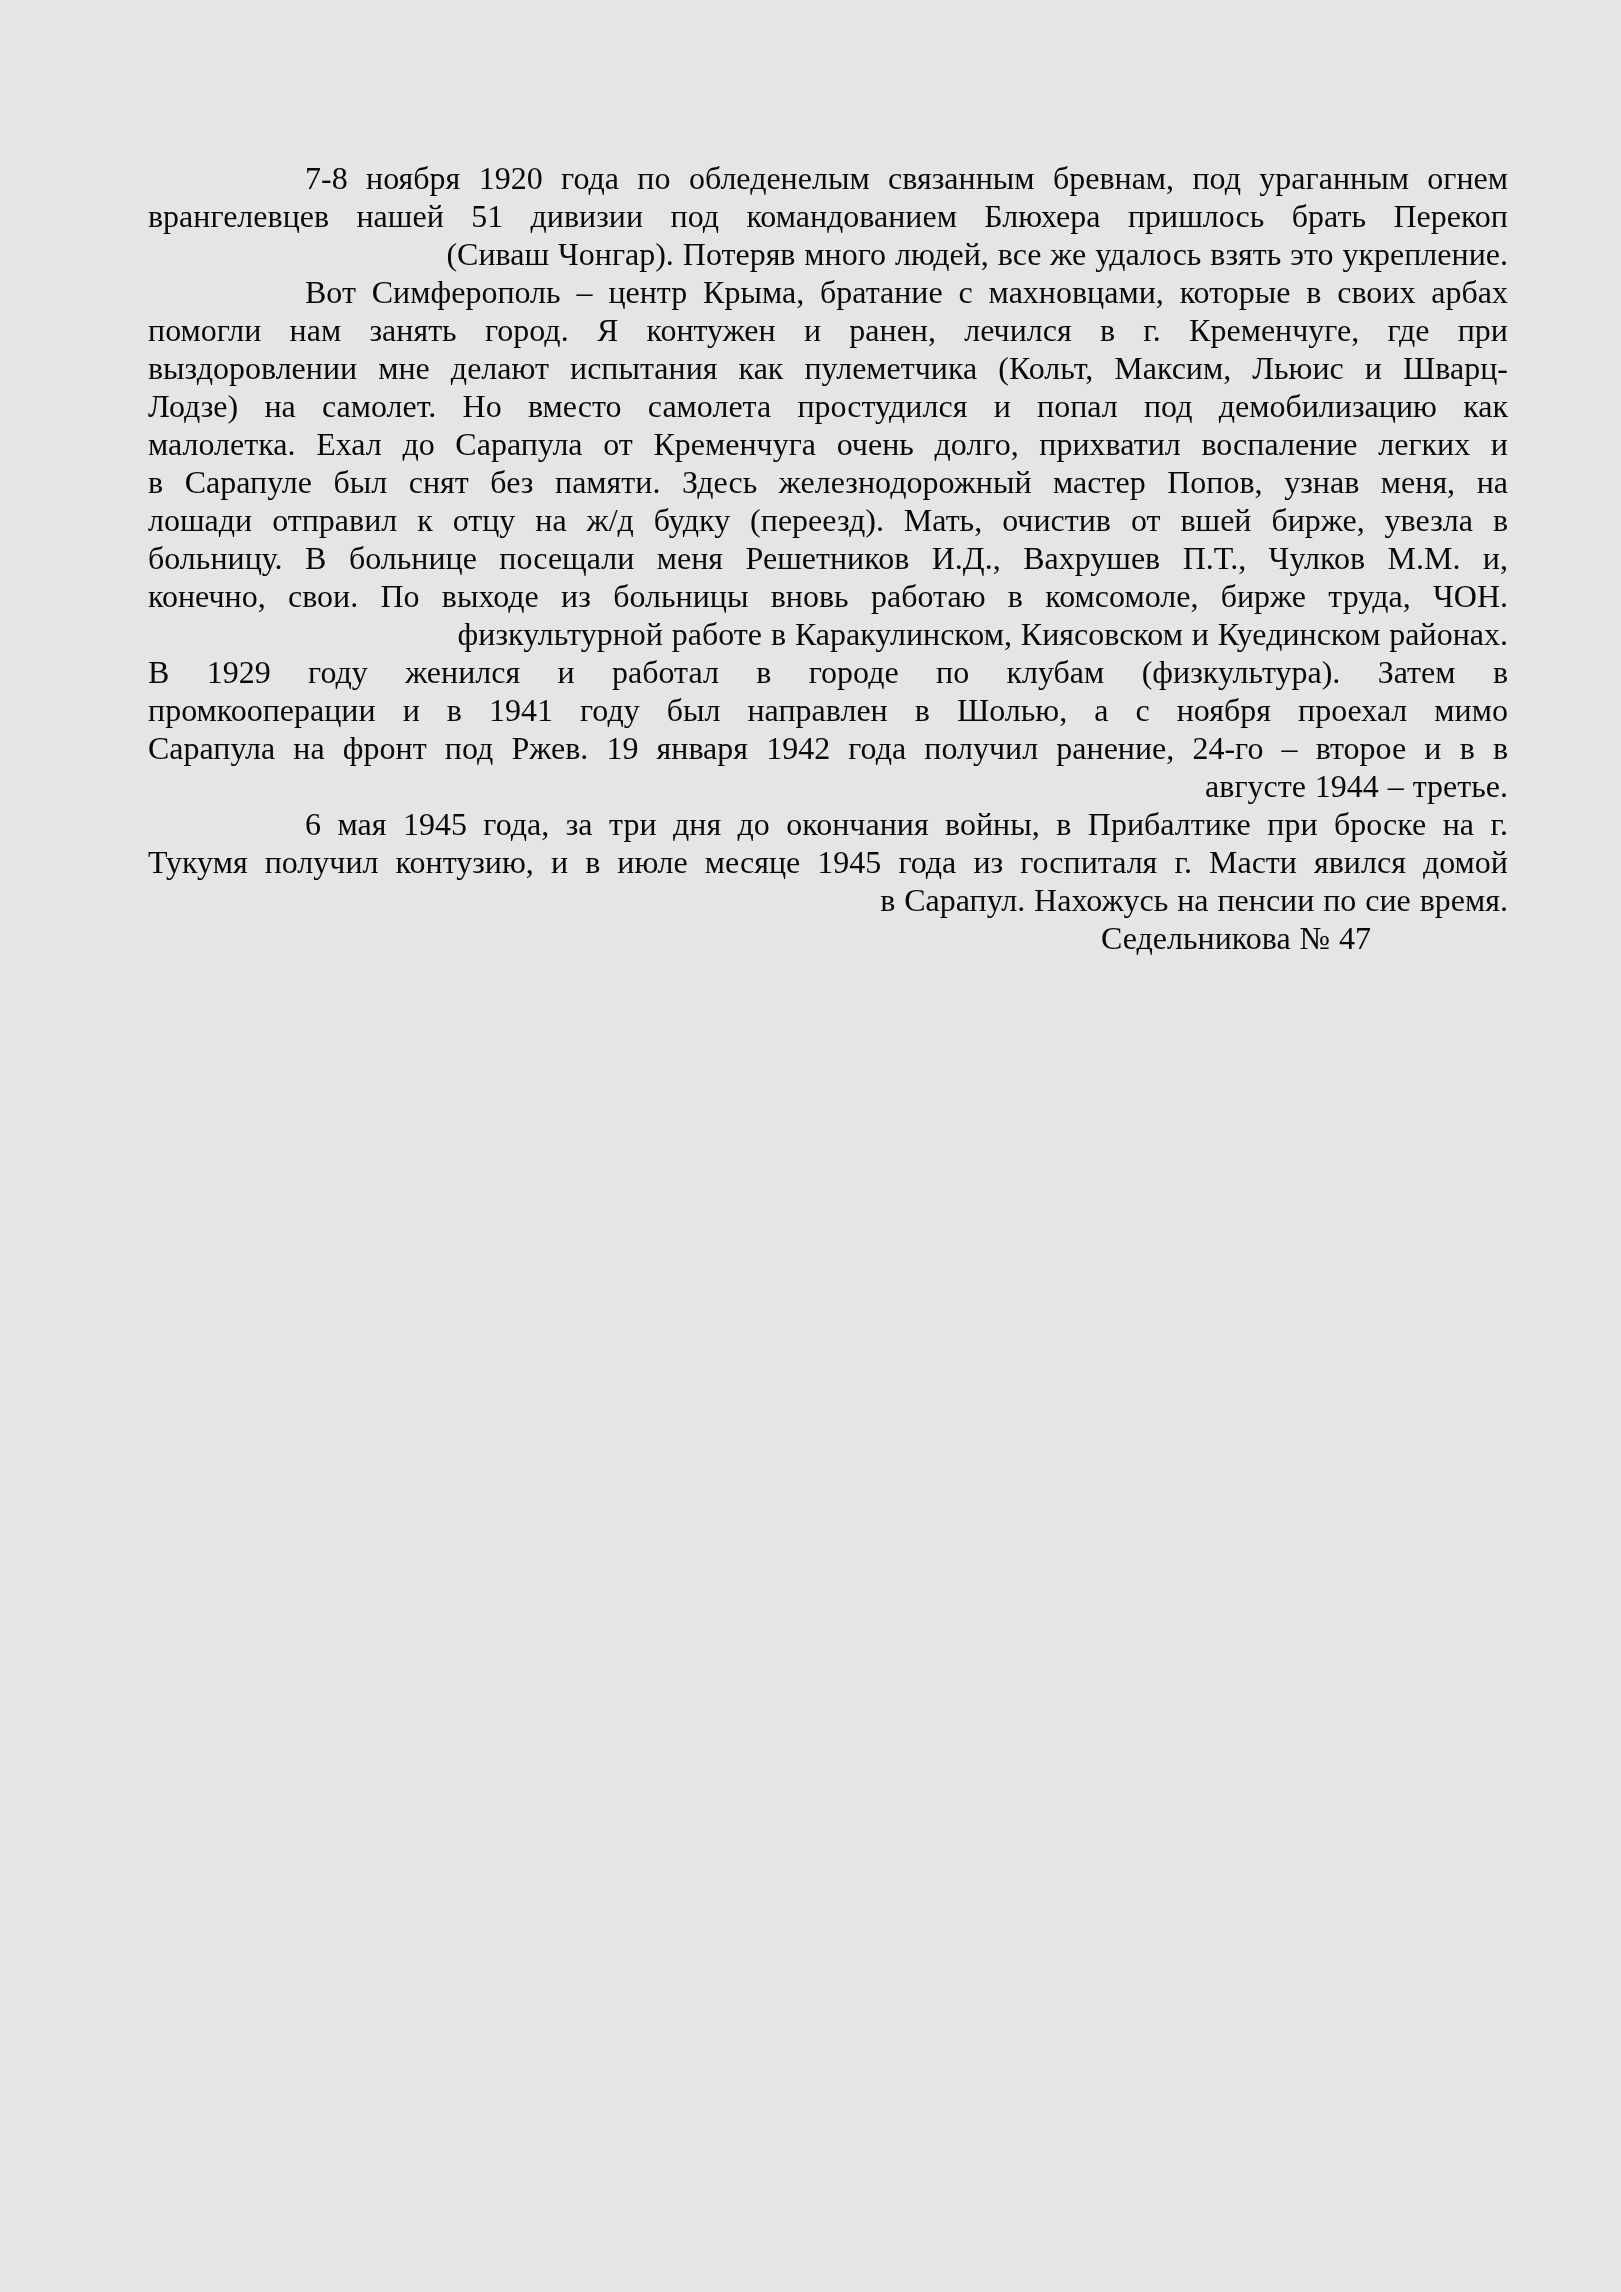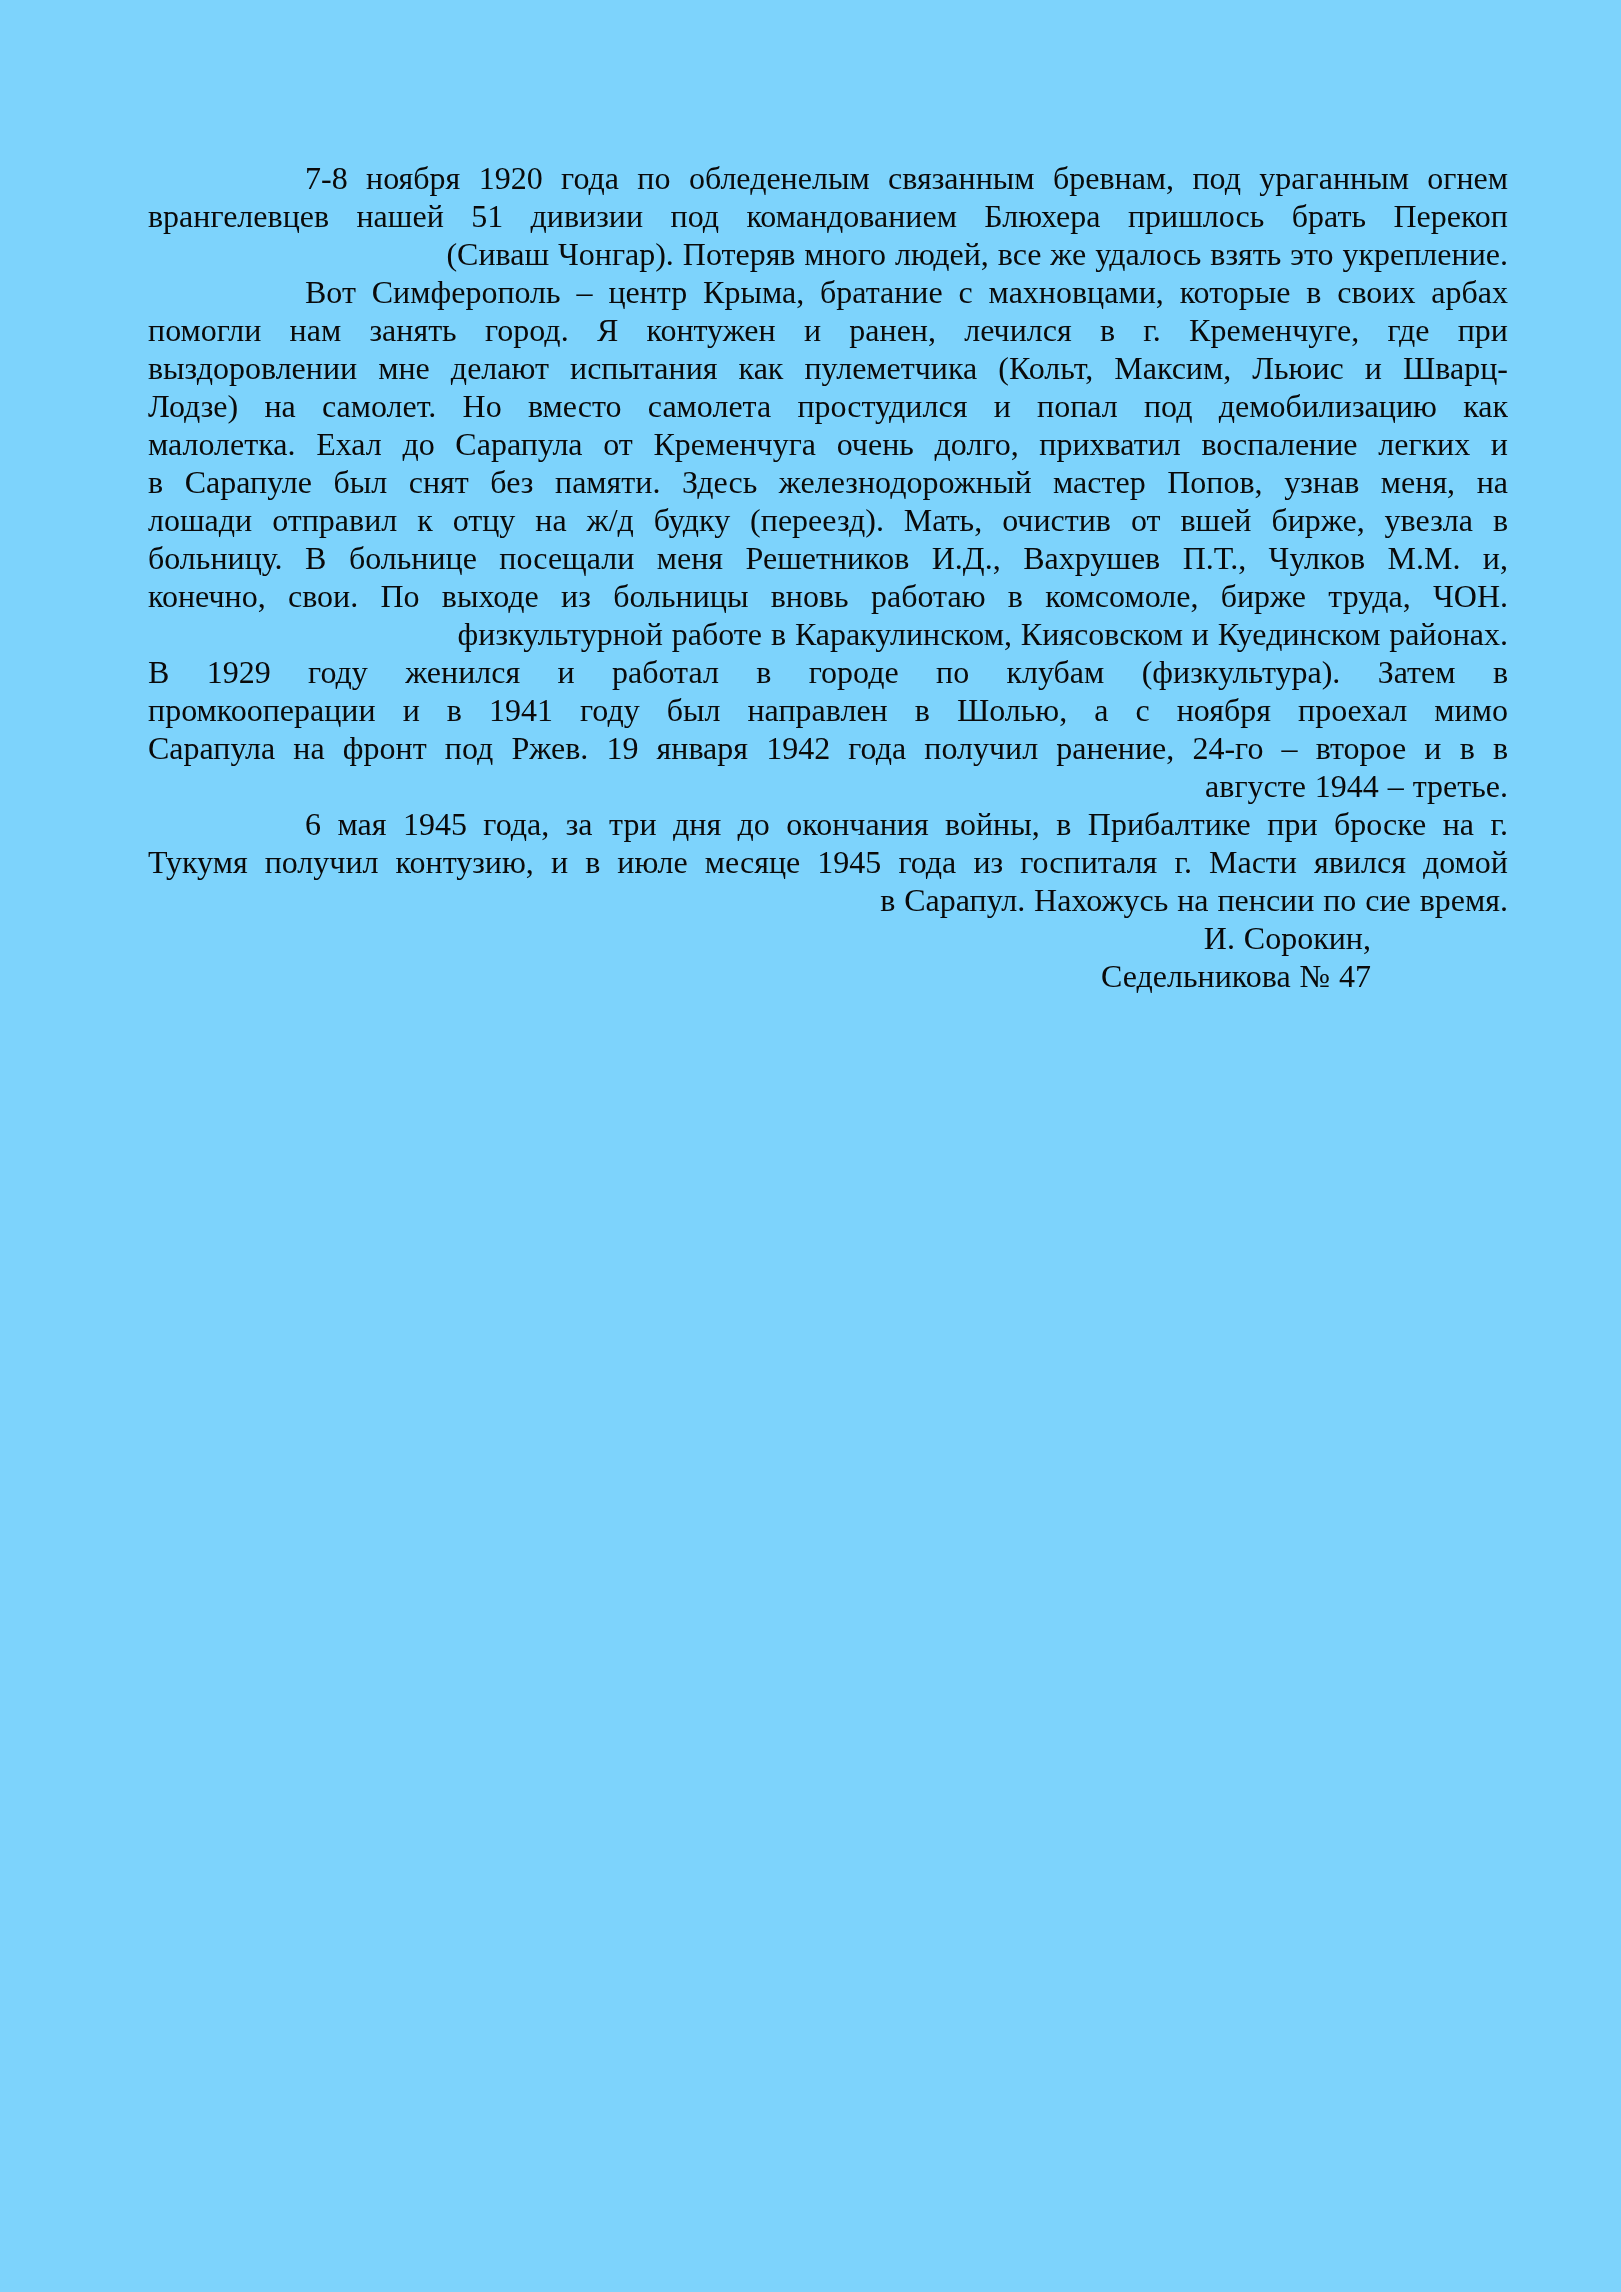--- a/index.html
+++ b/index.html
@@ -12,21 +12,21 @@
     background: #ffffff;
     position: relative;
     font-family: "Liberation Serif", "DejaVu Serif", serif;
     color: #0a0a0a;
   }
   .page {
     position: absolute;
     left: 0; top: 0;
     width: 1622px;
     height: 2293px;
-    background: #7dd3fc;
+    background: #e5e5e5;
     overflow: hidden;
   }
   .content {
     position: absolute;
     left: 148px;
     top: 159px;
     width: 1360px;
   }
   .line {
     font-size: 32px;
@@ -71,18 +71,17 @@
         <div class="line left">физкультурной работе в Каракулинском, Киясовском и Куединском районах.</div>
         <div class="line justify">В 1929 году женился и работал в городе по клубам (физкультура). Затем в</div>
         <div class="line justify">промкооперации и в 1941 году был направлен в Шолью, а с ноября проехал мимо</div>
         <div class="line justify">Сарапула на фронт под Ржев. 19 января 1942 года получил ранение, 24-го – второе и в в</div>
         <div class="line left">августе 1944 – третье.</div>
         <div class="line indent justify">6 мая 1945 года, за три дня до окончания войны, в Прибалтике при броске на г.</div>
         <div class="line justify">Тукумя получил контузию, и в июле месяце 1945 года из госпиталя г. Масти явился домой</div>
         <div class="line left">в Сарапул. Нахожусь на пенсии по сие время.</div>
       </div>
     <div class="signature">
-      <div class="line right">И. Сорокин,</div>
       <div class="line right">Седельникова № 47</div>
     </div>
   </div>
 </div>
 
 
 </body></html>

